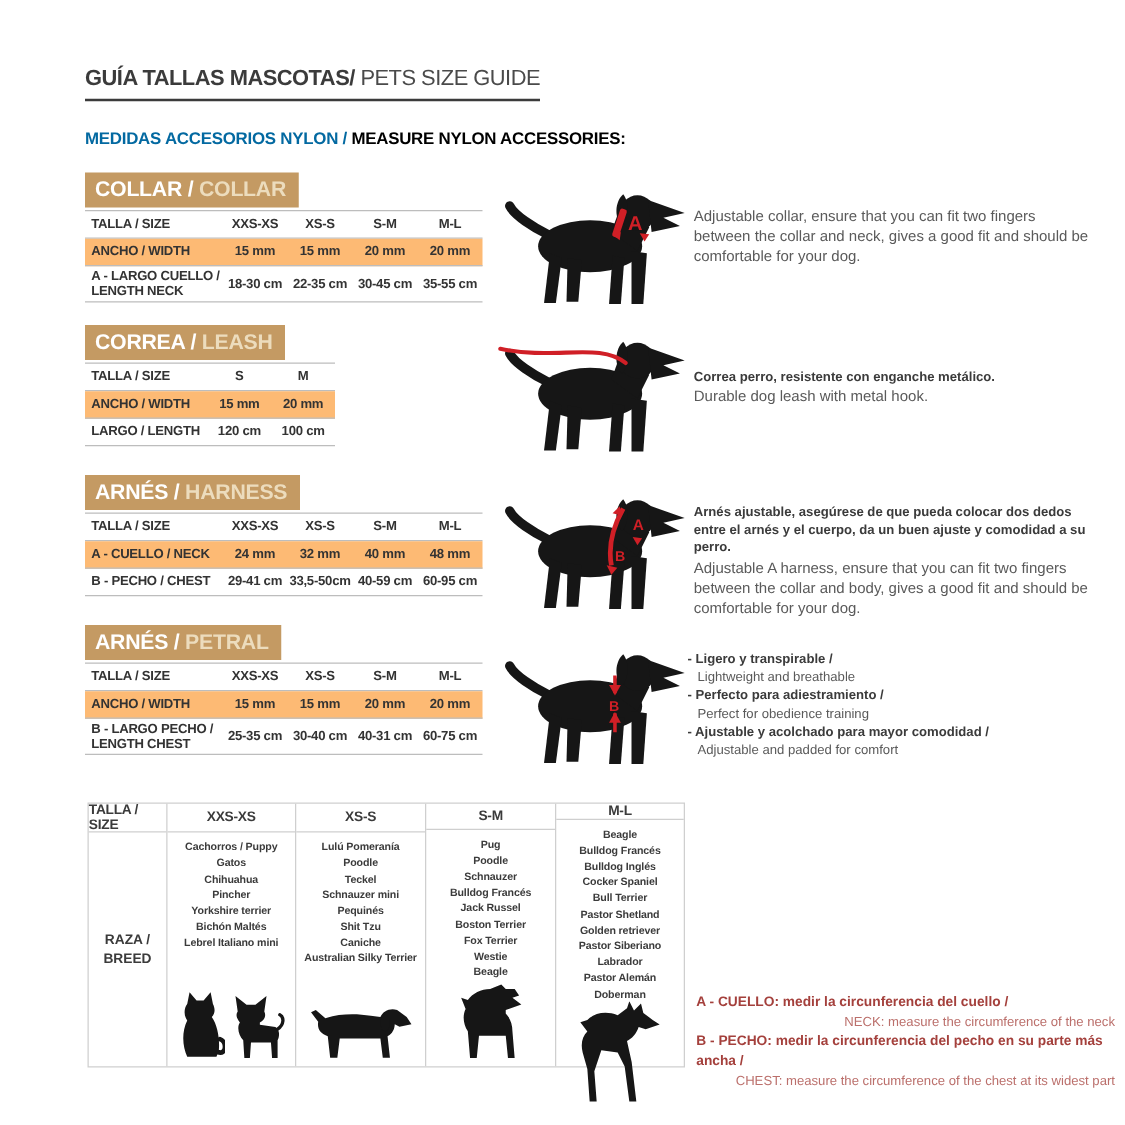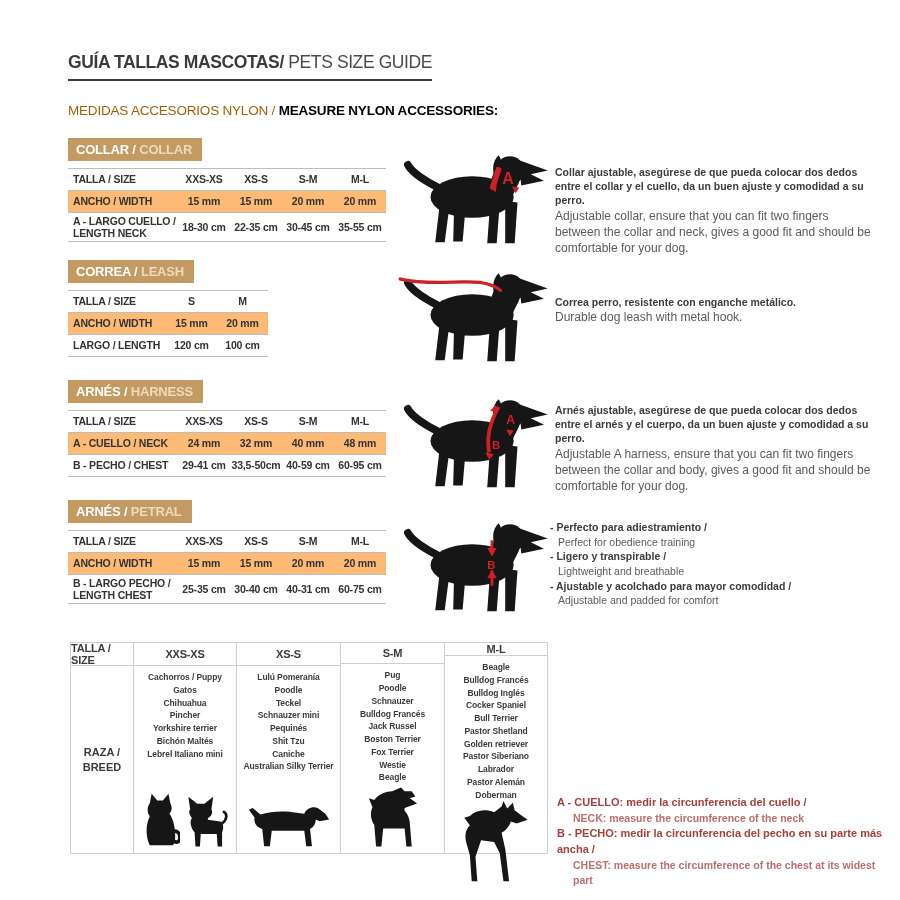--- a/index.html
+++ b/index.html
@@ -4,25 +4,25 @@
 <style>
   html,body{margin:0;padding:0;background:#fff;}
   #canvas{position:relative;width:900px;height:900px;background:#fff;overflow:hidden;
           font-family:"Liberation Sans",sans-serif;color:#3b3b3b;padding-left:32px;}
   
   .title{position:absolute;left:68px;top:52px;font-size:17.5px;letter-spacing:-0.4px;
          border-bottom:2px solid #3b3b3b;padding-bottom:6px;white-space:nowrap;}
   .title .es{font-weight:bold;color:#3b3b3b;}
   .title .en{font-weight:normal;color:#4a4a4a;}
   .subtitle{position:absolute;left:68px;top:103px;font-size:13.5px;letter-spacing:-0.2px;white-space:nowrap;}
-  .subtitle .es{font-weight:normal;color:#a16207;}
+  .subtitle .es{font-weight:bold;color:#0369a1;}
   .subtitle .en{font-weight:bold;color:#000000;}
   
   .section{position:absolute;left:68px;width:812px;}
-  .chip{display:inline-block;background:#c49a63;color:#fff;font-size:13px;
+  .chip{display:inline-block;background:#c49a63;color:#fff;font-size:17px;
         padding:4px 10px 4px 8px;letter-spacing:-0.2px;white-space:nowrap;}
   .chip .es{font-weight:bold;color:#ffffff;}
   .chip .en{font-weight:bold;color:#ecdcbd;}
   .sizetable{position:absolute;left:0;top:30px;width:318px;border-top:1px solid #bdbdbd;}
   .sizetable.narrow{width:200px;}
   .trow{display:flex;align-items:center;min-height:21px;border-bottom:1px solid #bdbdbd;}
   .trow.gray{background:#fdba74;}
   .tcell{flex:1;text-align:center;font-size:10.5px;font-weight:bold;color:#333;
          padding:2px 1px;line-height:1.15;letter-spacing:-0.2px;}
   .tcell:first-child{flex:0 0 104px;text-align:left;padding-left:5px;}
@@ -44,21 +44,21 @@
   .bt-head{height:22px;border-bottom:1px solid #cfcfcf;display:flex;align-items:center;
            justify-content:center;font-weight:bold;font-size:11px;letter-spacing:-0.2px;}
   .bt-body{flex:1;display:flex;flex-direction:column;align-items:center;overflow:visible;}
   .label-body{justify-content:center;font-weight:bold;font-size:11px;text-align:center;line-height:1.3;}
   .breeds{margin-top:5px;font-size:8.5px;font-weight:bold;text-align:center;line-height:1.5;
           letter-spacing:-0.1px;}
   .sil-row{margin-top:auto;display:flex;align-items:flex-end;gap:5px;padding-bottom:3px;}
   
   .notes{position:absolute;left:557px;top:795px;width:335px;line-height:1.45;}
   .note .es{font-weight:bold;font-size:11px;color:#a4403c;}
-  .note .en{font-weight:bold;font-size:10.5px;color:#bb6f6b;padding-left:16px;}
+  .note .en{font-weight:normal;font-size:10.5px;color:#bb6f6b;padding-left:16px;text-align:right;}
   svg{display:block;}
 </style>
 </head>
 <body>
 
 <div id="canvas">
 
   <svg width="0" height="0" style="position:absolute" aria-hidden="true">
     <defs>
       <g id="dog-shape" fill="#161616">
@@ -116,21 +116,20 @@
         <use href="#dog-shape"></use>
         <g fill="#d01f26">
           <rect x="100" y="24" width="6" height="25" rx="2" transform="rotate(18 103 36)"></rect>
           <text x="110" y="42" font-size="17" font-weight="bold" font-family="Liberation Sans, sans-serif">A</text>
           <path d="M104,44 l-6,3 l5,4 z"></path>
           <path d="M120,45 l4,7 l4,-6 z"></path>
         </g>
       </svg>
     </div>
     <div class="desc" style="top:27px;">
-      <div class="es">Collar ajustable, asegúrese de que pueda colocar dos dedos entre el collar y el cuello, da un buen ajuste y comodidad a su perro.</div>
       <div class="en">Adjustable collar, ensure that you can fit two fingers between the collar and neck, gives a good fit and should be comfortable for your dog.</div>
     </div>
   </div>
 
   <div class="section" style="top:260px;height:118px;">
     <div class="chip">
       <span class="es">CORREA /</span>
       <span class="en">LEASH</span>
     </div>
     <div class="sizetable narrow">
@@ -243,26 +242,26 @@
         <g fill="#d01f26">
           <path d="M99,30 L99,45 M99,62 L99,78" stroke="#d01f26" stroke-width="3"></path>
           <path d="M94,38 l5,9 l5,-9 z"></path>
           <path d="M94,70 l5,-9 l5,9 z"></path>
           <text x="94" y="60" font-size="12" font-weight="bold" font-family="Liberation Sans, sans-serif">B</text>
         </g>
       </svg>
     </div>
     <div class="bullets" style="top:20px;">
       <div class="bullet">
+        <div class="es">- Ligero y transpirable /</div>
+        <div class="en">Lightweight and breathable</div>
+      </div>
+      <div class="bullet">
         <div class="es">- Perfecto para adiestramiento /</div>
         <div class="en">Perfect for obedience training</div>
-      </div>
-      <div class="bullet">
-        <div class="es">- Ligero y transpirable /</div>
-        <div class="en">Lightweight and breathable</div>
       </div>
       <div class="bullet">
         <div class="es">- Ajustable y acolchado para mayor comodidad /</div>
         <div class="en">Adjustable and padded for comfort</div>
       </div>
     </div>
   </div>
 
   <div class="breedtable">
     <div class="bt-col c0">

